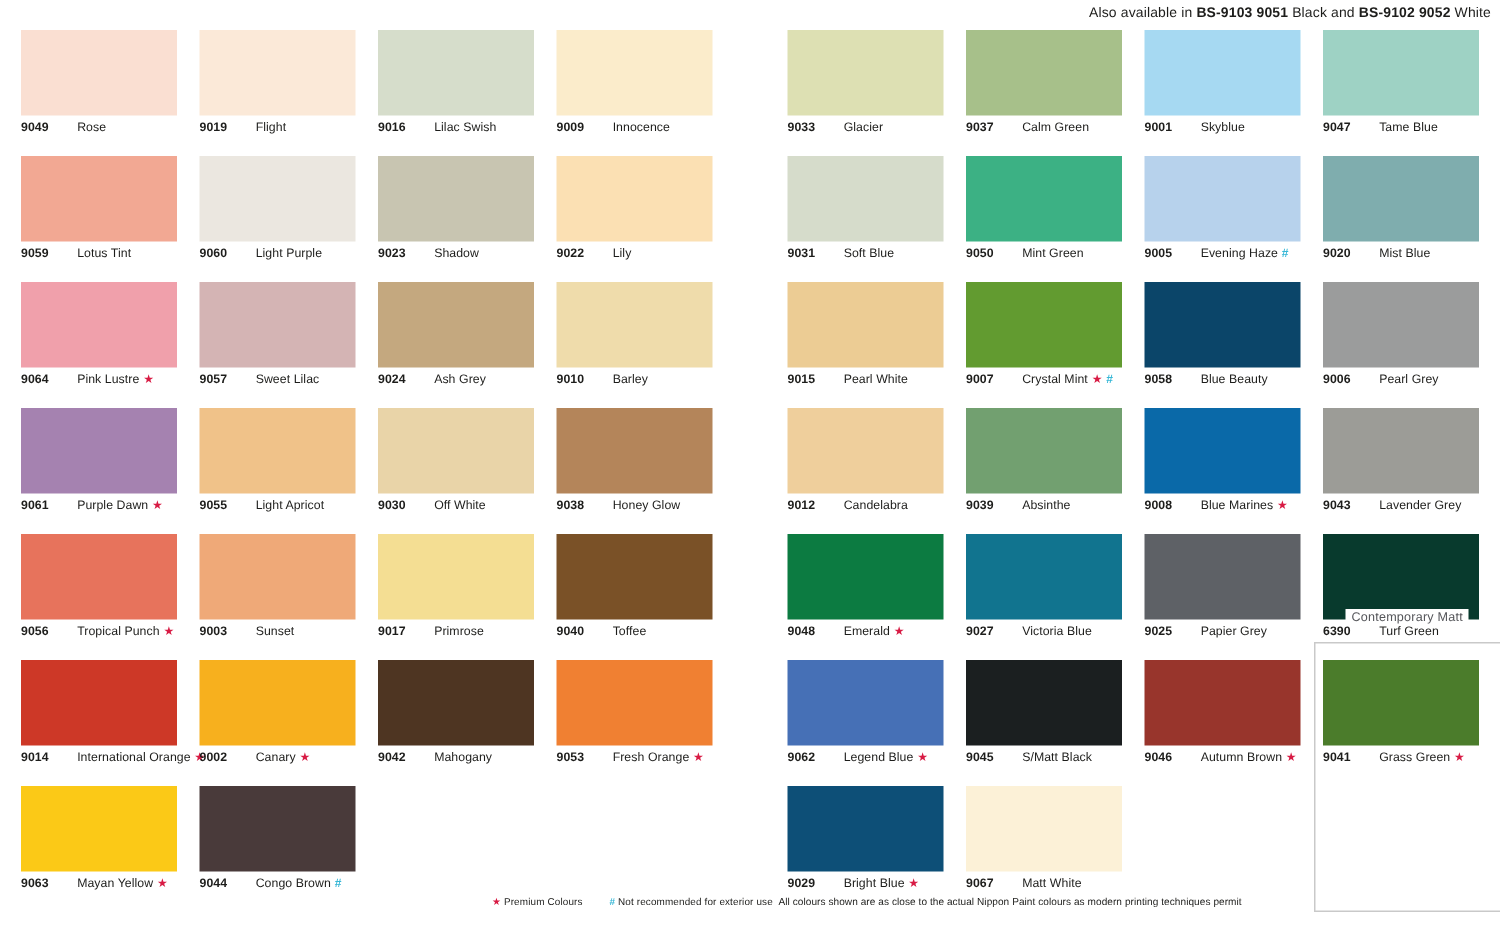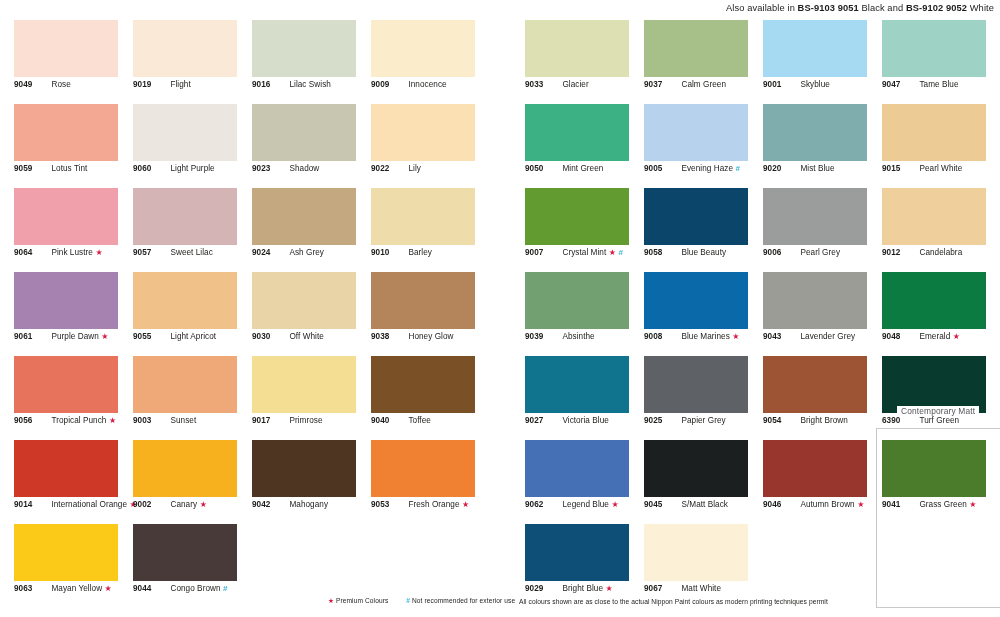--- a/index.html
+++ b/index.html
@@ -237,20 +237,24 @@
       </div>
       <div class="cell">
         <div class="swatch" style="background: rgb(166, 217, 242);"></div>
         <div class="caption"><span class="code">9001</span><span class="cname">Skyblue</span></div>
       </div>
       <div class="cell">
         <div class="swatch" style="background: rgb(158, 210, 196);"></div>
         <div class="caption"><span class="code">9047</span><span class="cname">Tame Blue</span></div>
       </div>
       <div class="cell">
+        <div class="swatch" style="background: rgb(214, 220, 203);"></div>
+        <div class="caption"><span class="code">9031</span><span class="cname">Soft Blue</span></div>
+      </div>
+      <div class="cell">
         <div class="swatch" style="background: rgb(60, 177, 132);"></div>
         <div class="caption"><span class="code">9050</span><span class="cname">Mint Green</span></div>
       </div>
       <div class="cell">
         <div class="swatch" style="background: rgb(183, 210, 236);"></div>
         <div class="caption"><span class="code">9005</span><span class="cname">Evening Haze</span><span class="mk hash">#</span></div>
       </div>
       <div class="cell">
         <div class="swatch" style="background: rgb(127, 173, 174);"></div>
         <div class="caption"><span class="code">9020</span><span class="cname">Mist Blue</span></div>
@@ -291,24 +295,20 @@
         <div class="swatch" style="background: rgb(12, 123, 65);"></div>
         <div class="caption"><span class="code">9048</span><span class="cname">Emerald</span><span class="mk star">★</span></div>
       </div>
       <div class="cell">
         <div class="swatch" style="background: rgb(17, 116, 143);"></div>
         <div class="caption"><span class="code">9027</span><span class="cname">Victoria Blue</span></div>
       </div>
       <div class="cell">
         <div class="swatch" style="background: rgb(94, 97, 102);"></div>
         <div class="caption"><span class="code">9025</span><span class="cname">Papier Grey</span></div>
-      </div>
-      <div class="cell">
-        <div class="swatch" style="background: rgb(157, 84, 52);"></div>
-        <div class="caption"><span class="code">9054</span><span class="cname">Bright Brown</span></div>
       </div>
       <div class="cell">
         <div class="swatch" style="background: rgb(8, 58, 45);"></div>
         <div class="caption"><span class="code">6390</span><span class="cname">Turf Green</span></div>
       </div>
       <div class="cell">
         <div class="swatch" style="background: rgb(70, 112, 182);"></div>
         <div class="caption"><span class="code">9062</span><span class="cname">Legend Blue</span><span class="mk star">★</span></div>
       </div>
       <div class="cell">

